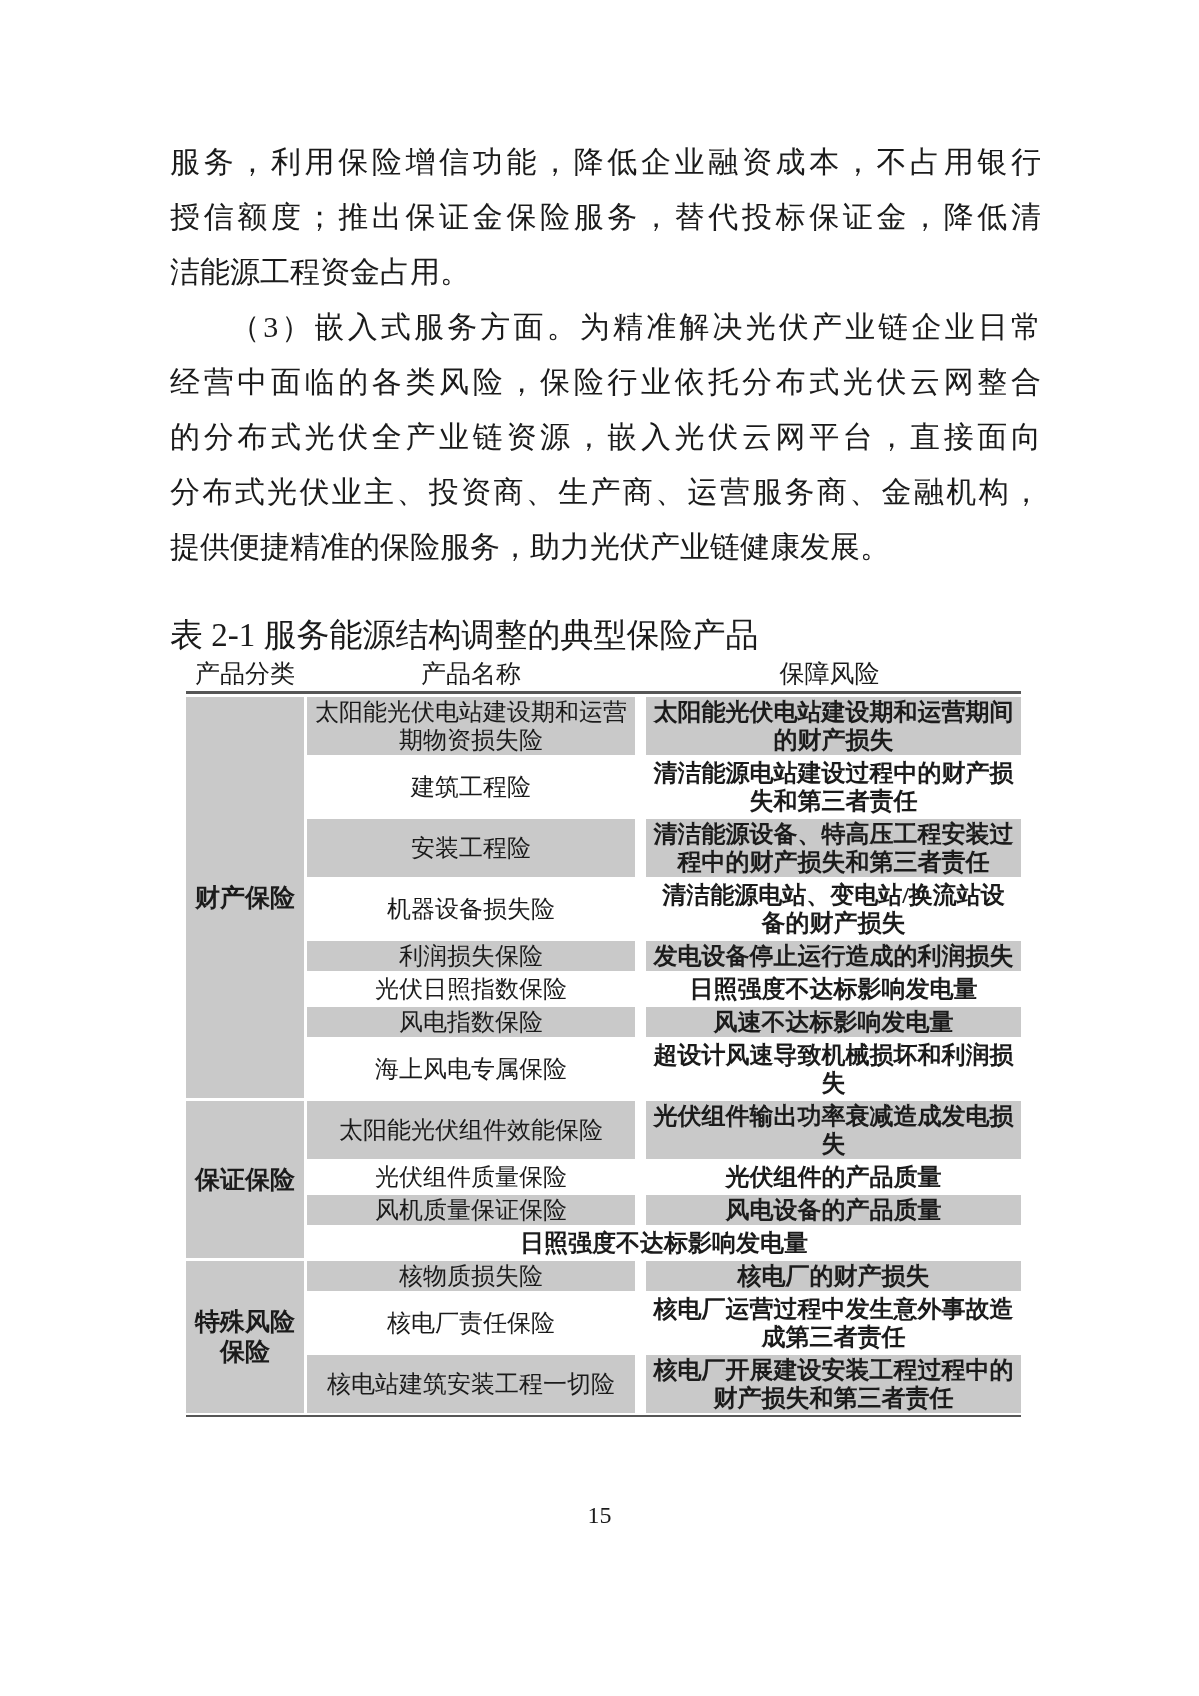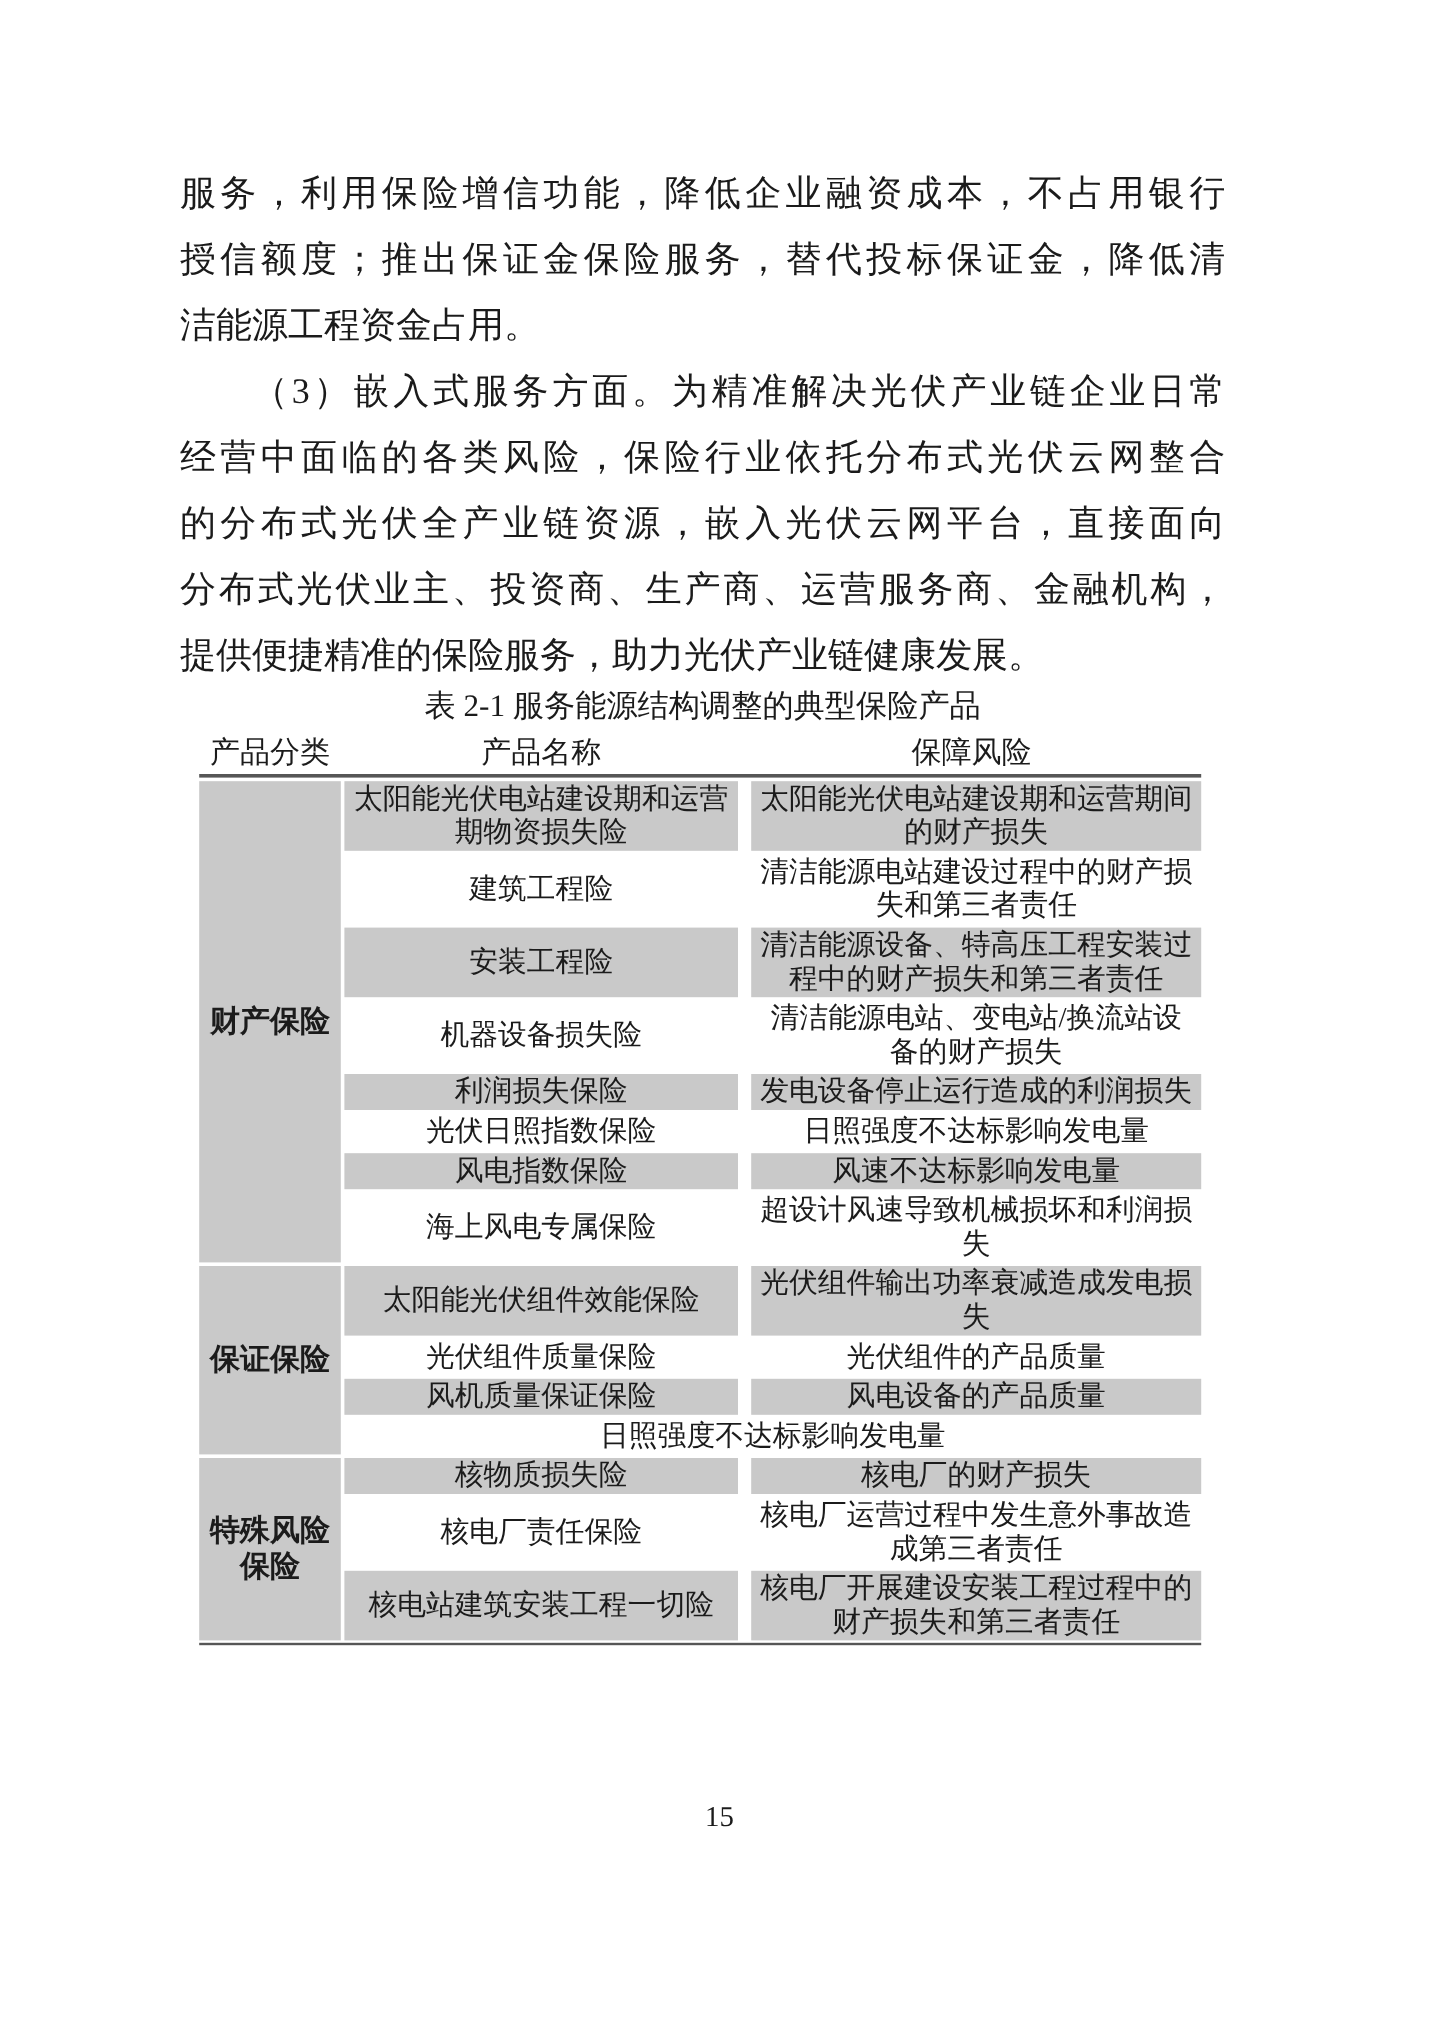--- a/index.html
+++ b/index.html
@@ -10,41 +10,42 @@
   body{
     width:1199px;height:1696px;
     background:#ffffff;
     position:relative;
     font-family:"Liberation Serif","DejaVu Serif",serif;
     color:#1b1b1b;
     overflow:hidden;
   }
   .content{
     position:absolute;
-    left:150px;top:134px;
+    left:170px;top:134px;
     width:871px;
   }
   .para{
     font-size:30px;
     line-height:55px;
   }
   .pline{
     text-align:justify;
     text-align-last:justify;
     white-space:normal;
   }
   .pline.last{
     text-align-last:left;
   }
   .para.indent .pline.first{
     text-indent:2em;
   }
   .caption{
-    text-align:center;
-    font-size:26px;
+    margin-top:46px;
+    text-align:left;
+    font-size:33px;
     line-height:30px;
   }
   .tbl{
     margin-left:16px;
     width:835px;
     margin-top:8px;
   }
   .thead{
     display:flex;
     gap:3px;
@@ -107,21 +108,21 @@
     line-height:28px;
     padding:1px 6px;
     box-sizing:border-box;
     min-height:30px;
     background:#ffffff;
   }
   .trow.gray .cell{
     background:var(--cell-gray);
   }
   .ncell{width:328px;}
-  .rcell{flex:1;}
+  .rcell{flex:1;font-weight:bold;}
   .botrule{
     height:2px;
     background:var(--rule-dark);
     margin-top:2px;
   }
   .pagenum{
     position:absolute;
     left:0;right:0;
     top:1500px;
     text-align:center;

